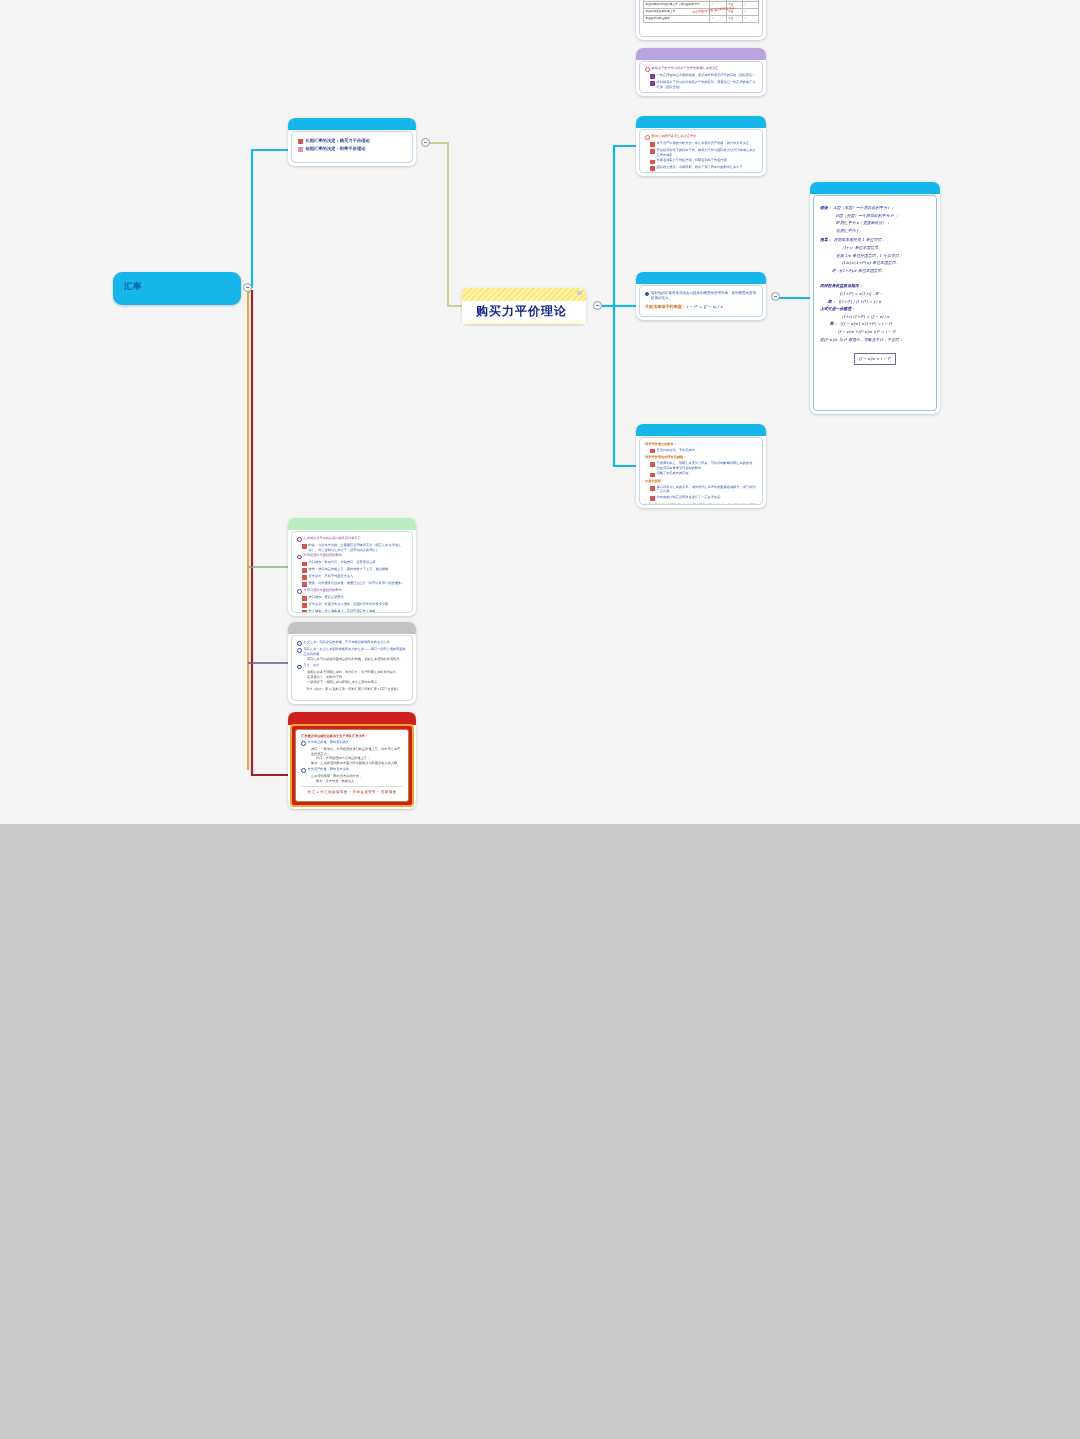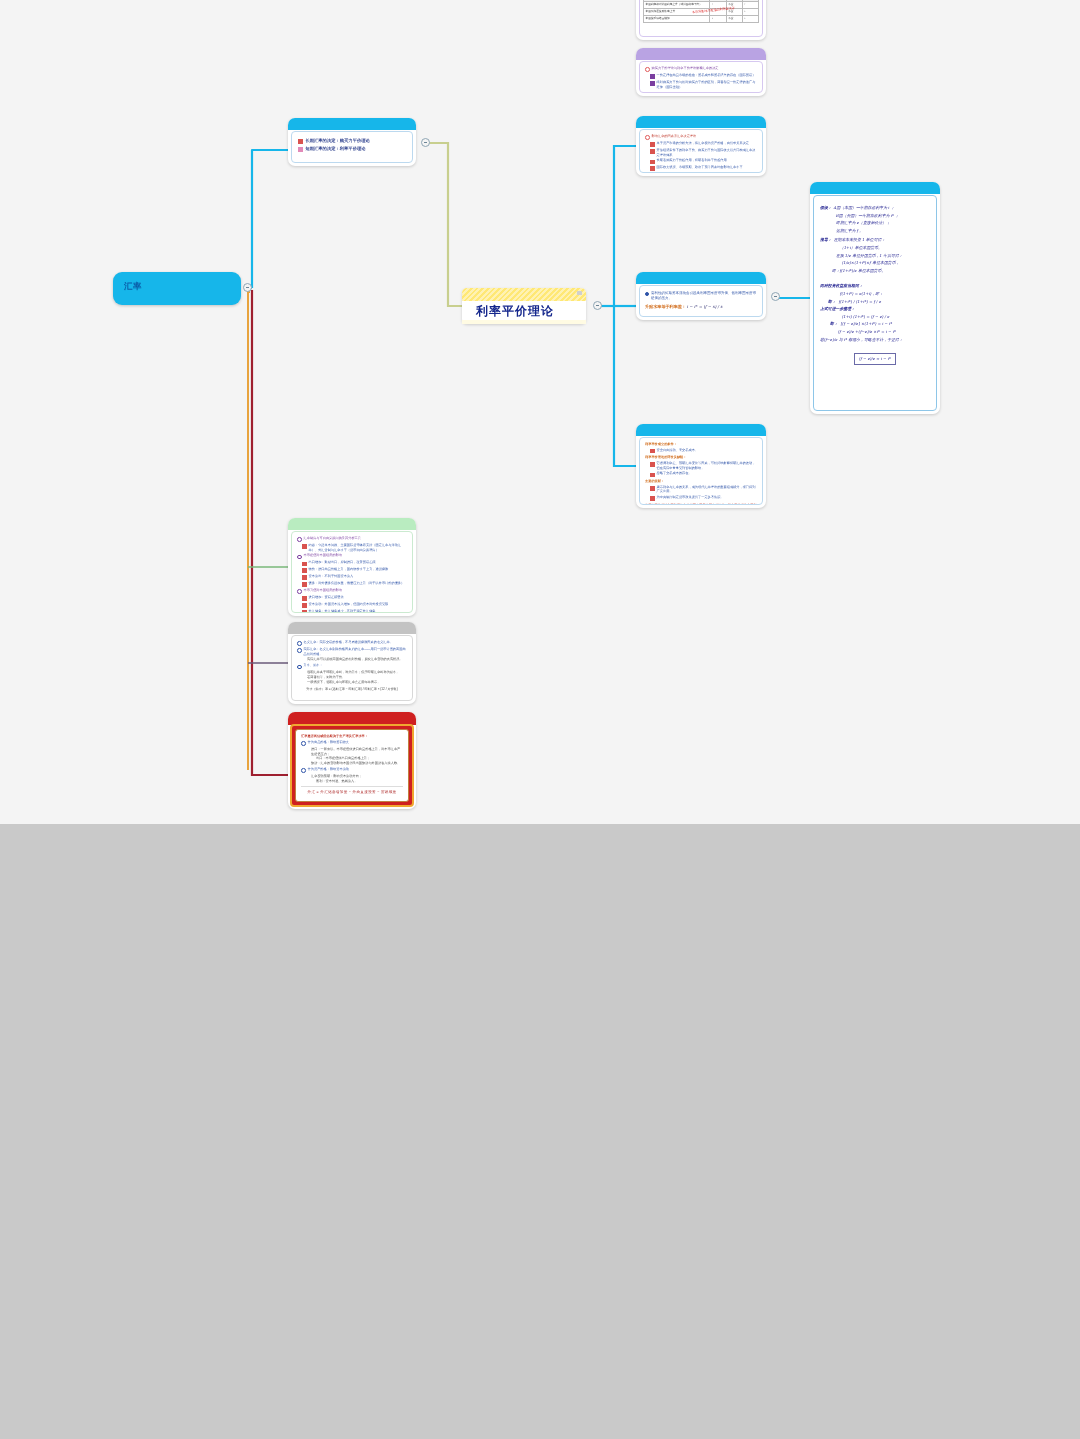--- a/index.html
+++ b/index.html
@@ -214,21 +214,21 @@
 
   <div class="node" id="root">
     <div class="rt">汇率</div>
   </div>
   <div class="collapse" style="left:243px;top:283px;"></div>
 
   <div class="node" id="central">
     <div class="cap">
       <div class="badge"></div>
     </div>
-    <div class="ct">利率平价理论</div>
+    <div class="ct">购买力平价理论</div>
     <div class="lowband"></div>
   </div>
   <div class="collapse" style="left:593px;top:301px;"></div>
 
   <div class="card" id="n-long-short">
     <div class="hdr">
       <span class="badge"></span>
     </div>
     <div class="inner-frame">
       <div class="body">

